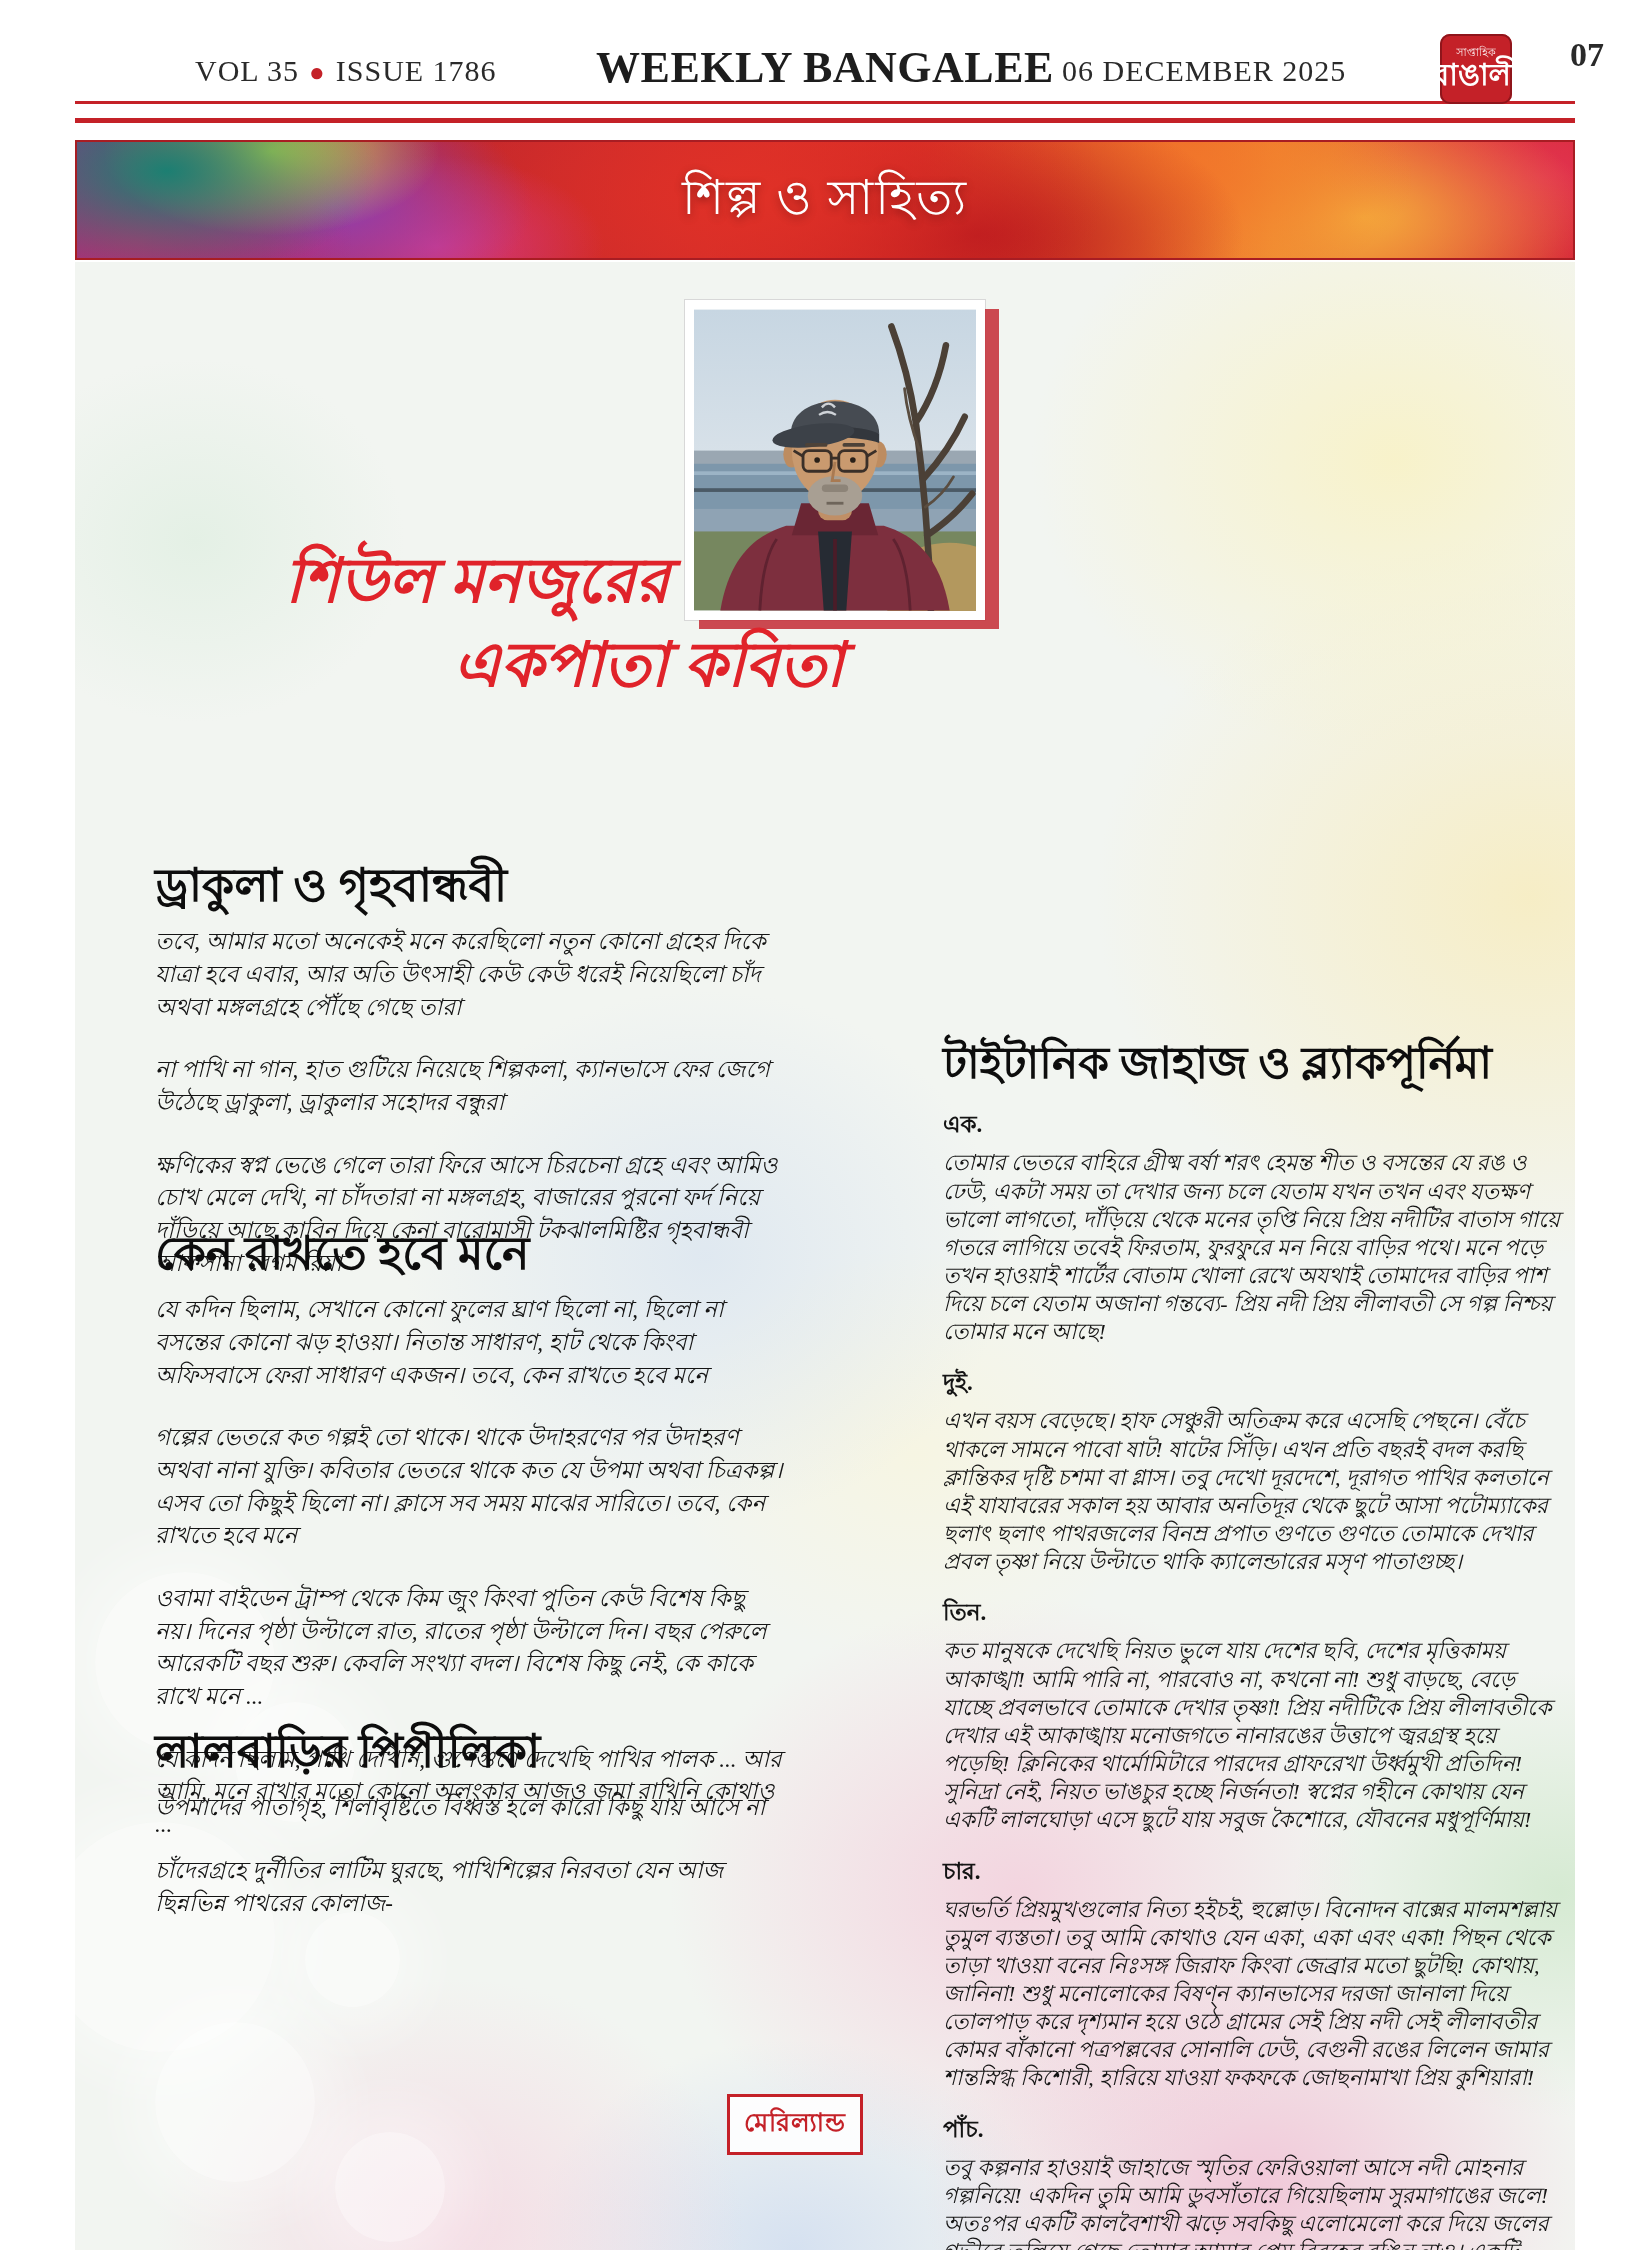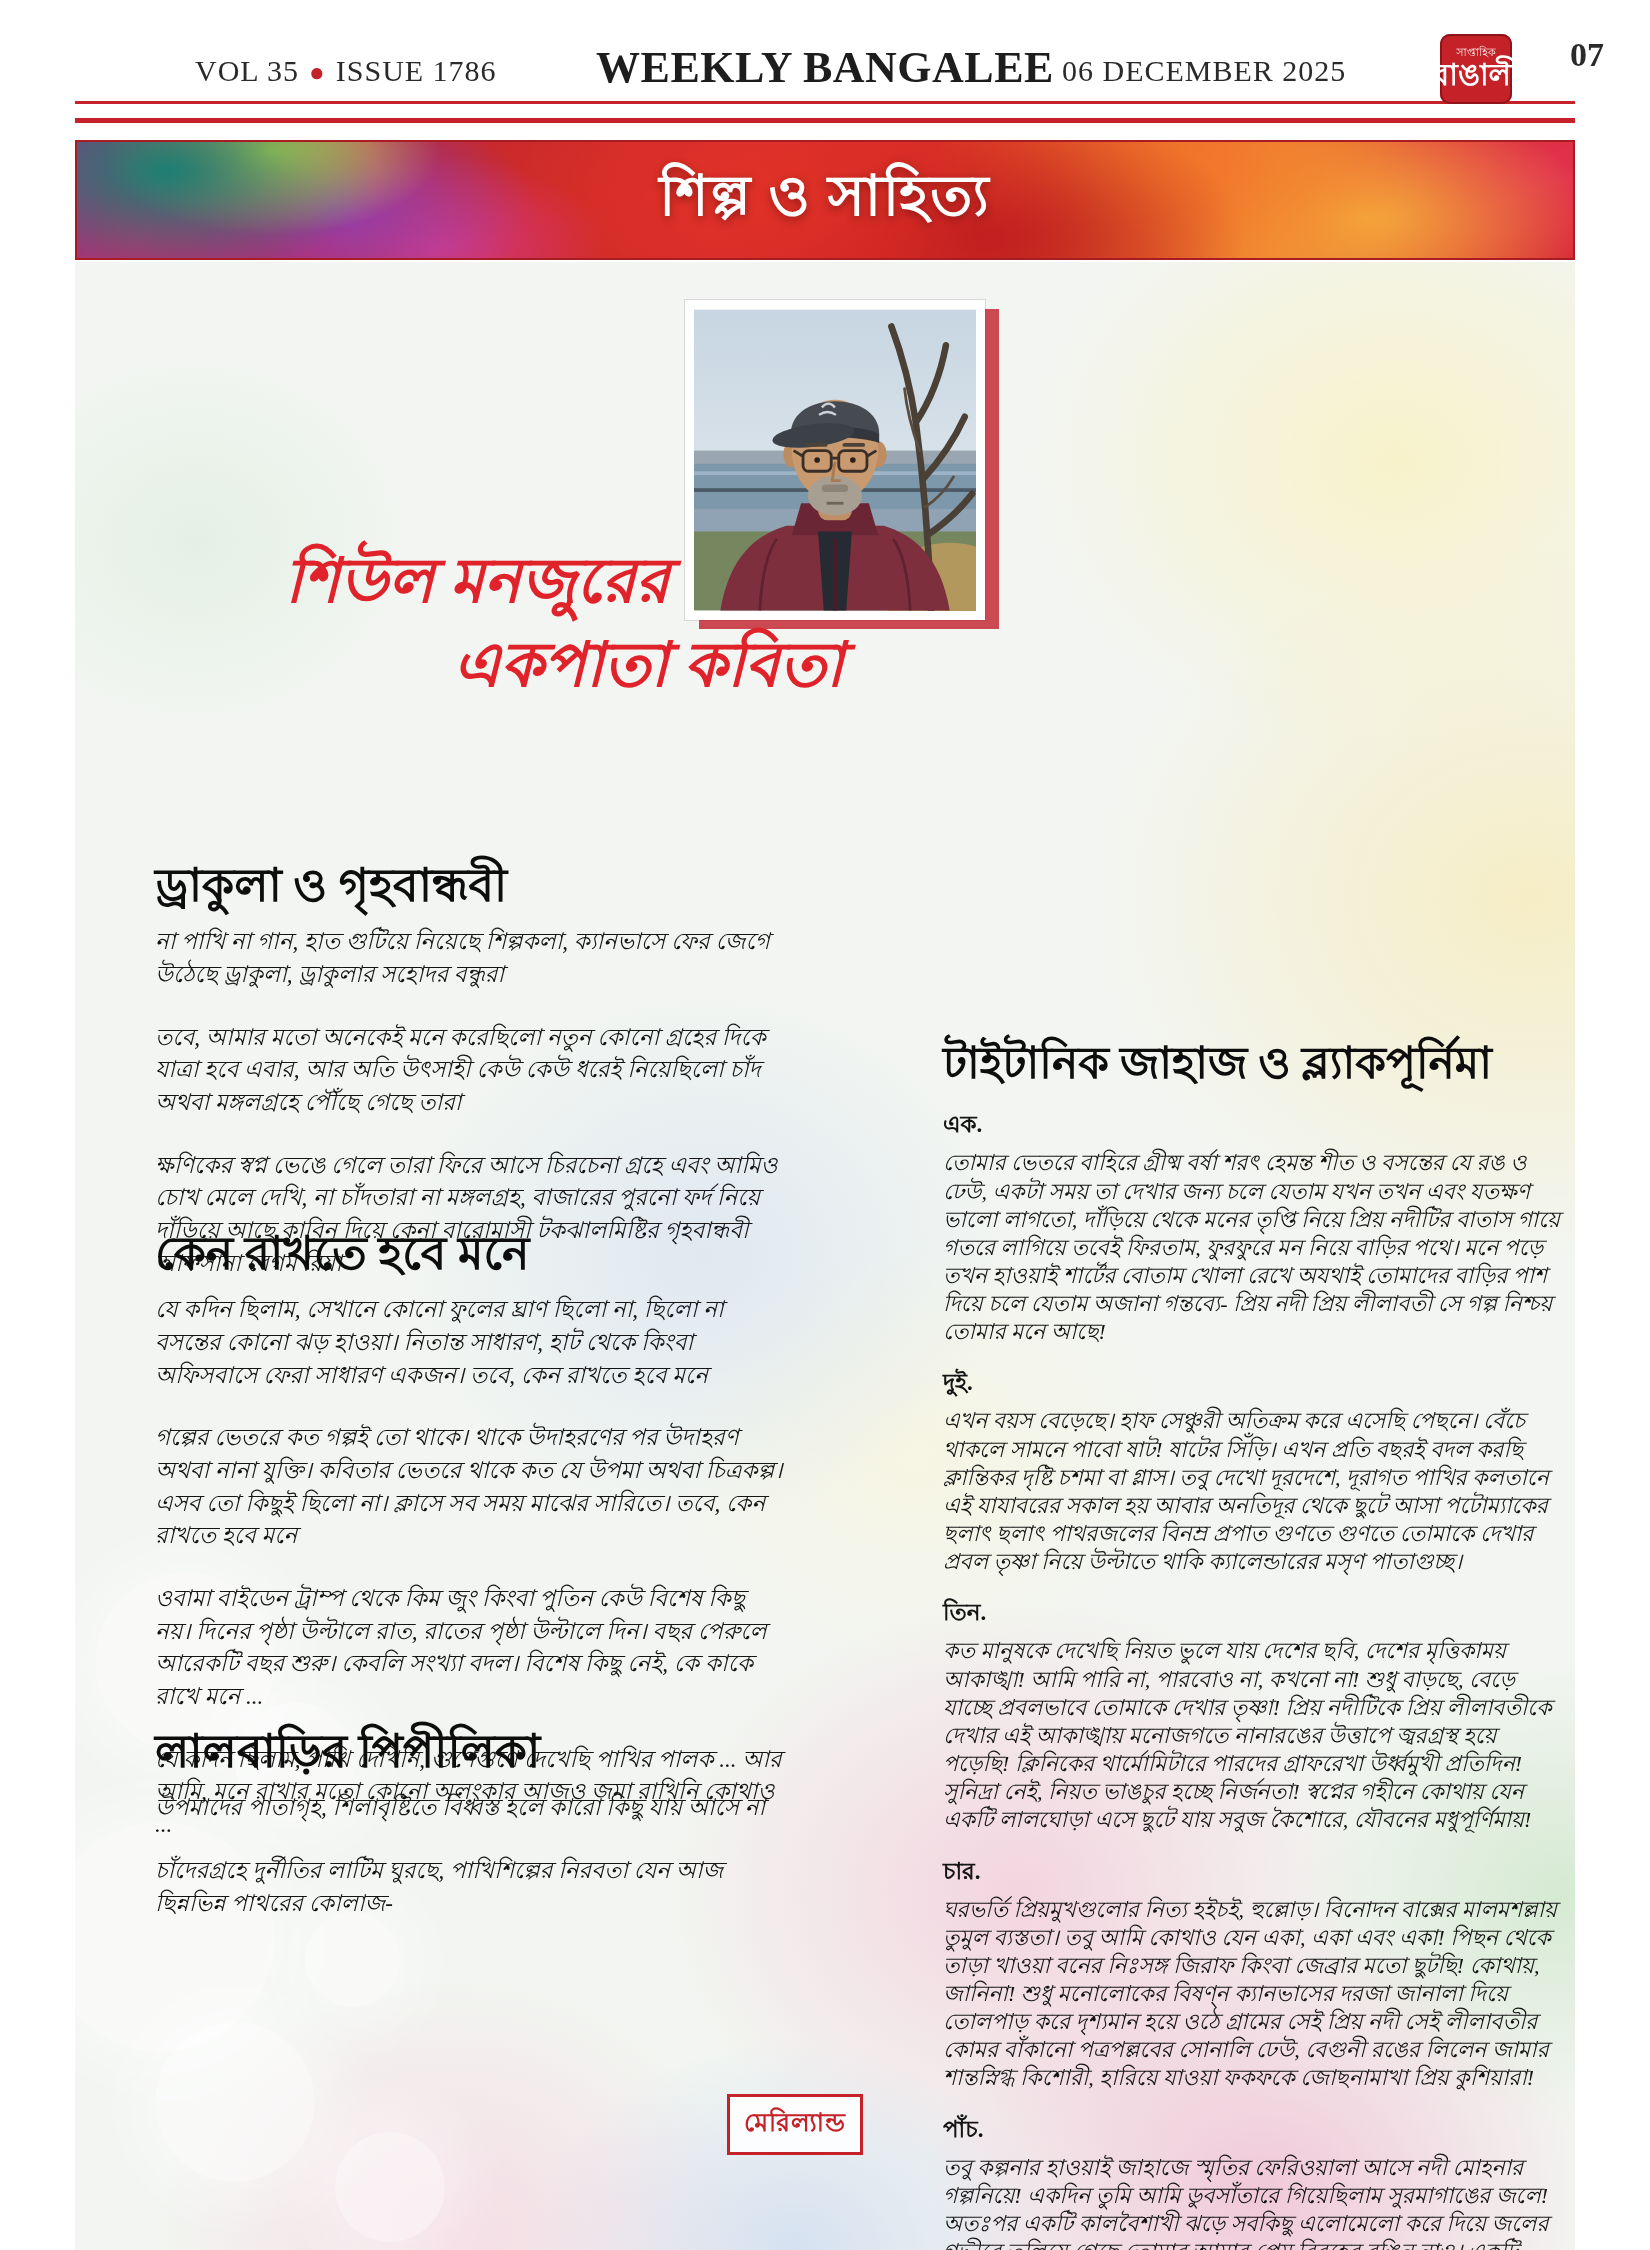--- a/index.html
+++ b/index.html
@@ -31,21 +31,21 @@
             radial-gradient(300px 170px at 4% 85%, #c22a72 0%, rgba(194,42,114,0) 72%),
             radial-gradient(280px 150px at 17% 55%, #8f3fae 0%, rgba(143,63,174,0) 72%),
             radial-gradient(240px 130px at 24% 90%, #d93a86 0%, rgba(217,58,134,0) 70%),
             radial-gradient(460px 210px at 45% 45%, #e03127 0%, rgba(224,49,39,0) 78%),
             radial-gradient(360px 180px at 60% 80%, #b3161d 0%, rgba(179,22,29,0) 75%),
             radial-gradient(340px 170px at 73% 30%, #f2762a 0%, rgba(242,118,42,0) 72%),
             radial-gradient(320px 160px at 86% 65%, #f4a93c 0%, rgba(244,169,60,0) 72%),
             radial-gradient(300px 150px at 98% 30%, #e23350 0%, rgba(226,51,80,0) 72%),
             linear-gradient(90deg, #8f2f86 0%, #c1272d 28%, #e03127 55%, #ef7f2d 80%, #d42733 100%);
           display:flex;align-items:center;justify-content:center;}
-  .banner-title{color:#ffffff;font-size:56px;font-weight:bold;text-shadow:0 3px 8px rgba(60,0,0,.45);letter-spacing:2px;}
+  .banner-title{color:#ffffff;font-size:48px;font-weight:normal;text-shadow:0 3px 8px rgba(60,0,0,.45);letter-spacing:2px;}
 
   
   .content{position:absolute;left:75px;top:262px;width:1500px;height:1988px;background-color:#f2f5f1;
            background-image:
              radial-gradient(520px 420px at 88% 10%, rgba(248,242,200,.95), rgba(248,242,200,0) 70%),
              radial-gradient(620px 520px at 97% 32%, rgba(247,236,190,.85), rgba(247,236,190,0) 70%),
              radial-gradient(300px 260px at 8% 14%, rgba(222,238,224,.7), rgba(222,238,224,0) 70%),
              radial-gradient(430px 380px at 42% 50%, rgba(205,220,240,.5), rgba(205,220,240,0) 70%),
              radial-gradient(360px 300px at 56% 60%, rgba(250,245,215,.55), rgba(250,245,215,0) 70%),
              radial-gradient(500px 420px at 63% 82%, rgba(244,180,205,.5), rgba(244,180,205,0) 70%),
@@ -162,22 +162,22 @@
       </svg>
     </div>
 
     <div class="feature-title">
       <span class="l1">শিউল মনজুরের</span>
       <span class="l2">একপাতা কবিতা</span>
     </div>
 
     <div class="poem poem-1">
       <h2>ড্রাকুলা ও গৃহবান্ধবী</h2>
+      <p>তবে, আমার মতো অনেকেই মনে করেছিলো নতুন কোনো গ্রহের দিকে যাত্রা হবে এবার, আর অতি উৎসাহী কেউ কেউ ধরেই নিয়েছিলো চাঁদ অথবা মঙ্গলগ্রহে পৌঁছে গেছে তারা</p>
       <p>না পাখি না গান, হাত গুটিয়ে নিয়েছে শিল্পকলা, ক্যানভাসে ফের জেগে উঠেছে ড্রাকুলা, ড্রাকুলার সহোদর বন্ধুরা</p>
-      <p>তবে, আমার মতো অনেকেই মনে করেছিলো নতুন কোনো গ্রহের দিকে যাত্রা হবে এবার, আর অতি উৎসাহী কেউ কেউ ধরেই নিয়েছিলো চাঁদ অথবা মঙ্গলগ্রহে পৌঁছে গেছে তারা</p>
       <p>ক্ষণিকের স্বপ্ন ভেঙে গেলে তারা ফিরে আসে চিরচেনা গ্রহে এবং আমিও চোখ মেলে দেখি, না চাঁদতারা না মঙ্গলগ্রহ, বাজারের পুরনো ফর্দ নিয়ে দাঁড়িয়ে আছে কাবিন দিয়ে কেনা বারোমাসী টকঝালমিষ্টির গৃহবান্ধবী আফসানা বেগম রিয়া</p>
     </div>
 
     <div class="poem poem-2">
       <h2>কেন রাখতে হবে মনে</h2>
       <p>যে কদিন ছিলাম, সেখানে কোনো ফুলের ঘ্রাণ ছিলো না, ছিলো না বসন্তের কোনো ঝড় হাওয়া। নিতান্ত সাধারণ, হাট থেকে কিংবা অফিসবাসে ফেরা সাধারণ একজন। তবে, কেন রাখতে হবে মনে</p>
       <p>গল্পের ভেতরে কত গল্পই তো থাকে। থাকে উদাহরণের পর উদাহরণ অথবা নানা যুক্তি। কবিতার ভেতরে থাকে কত যে উপমা অথবা চিত্রকল্প। এসব তো কিছুই ছিলো না। ক্লাসে সব সময় মাঝের সারিতে। তবে, কেন রাখতে হবে মনে</p>
       <p>ওবামা বাইডেন ট্রাম্প থেকে কিম জুং কিংবা পুতিন কেউ বিশেষ কিছু নয়। দিনের পৃষ্ঠা উল্টালে রাত, রাতের পৃষ্ঠা উল্টালে দিন। বছর পেরুলে আরেকটি বছর শুরু। কেবলি সংখ্যা বদল। বিশেষ কিছু নেই, কে কাকে রাখে মনে ...</p>
       <p>যে কদিন ছিলাম, পাখি দেখিনি, গুণেগুণে দেখেছি পাখির পালক ... আর আমি, মনে রাখার মতো কোনো অলংকার আজও জমা রাখিনি কোথাও ...</p>
     </div>

